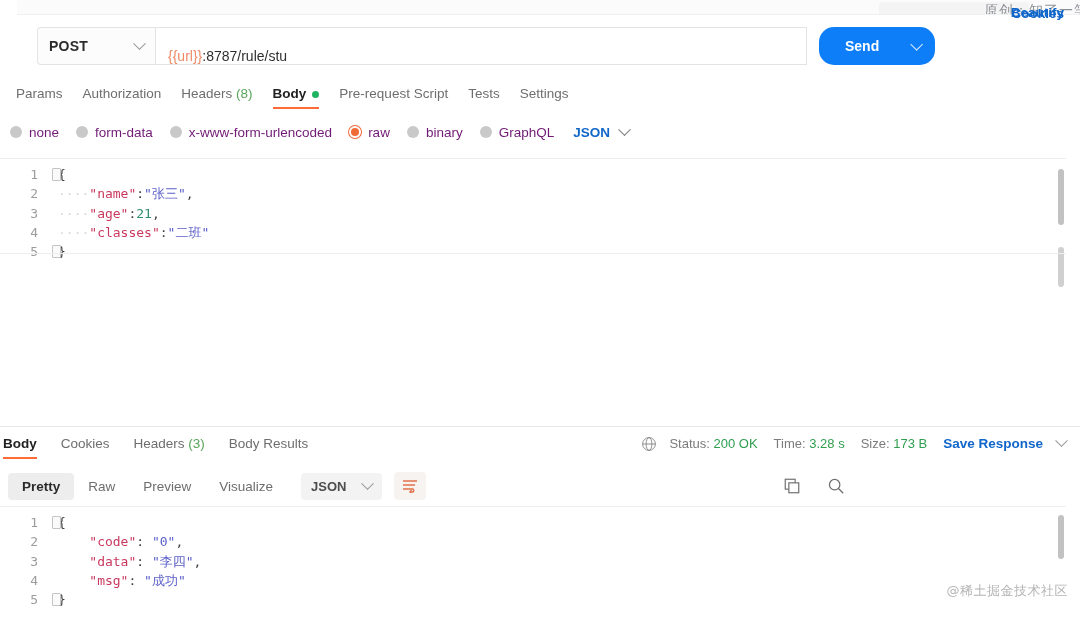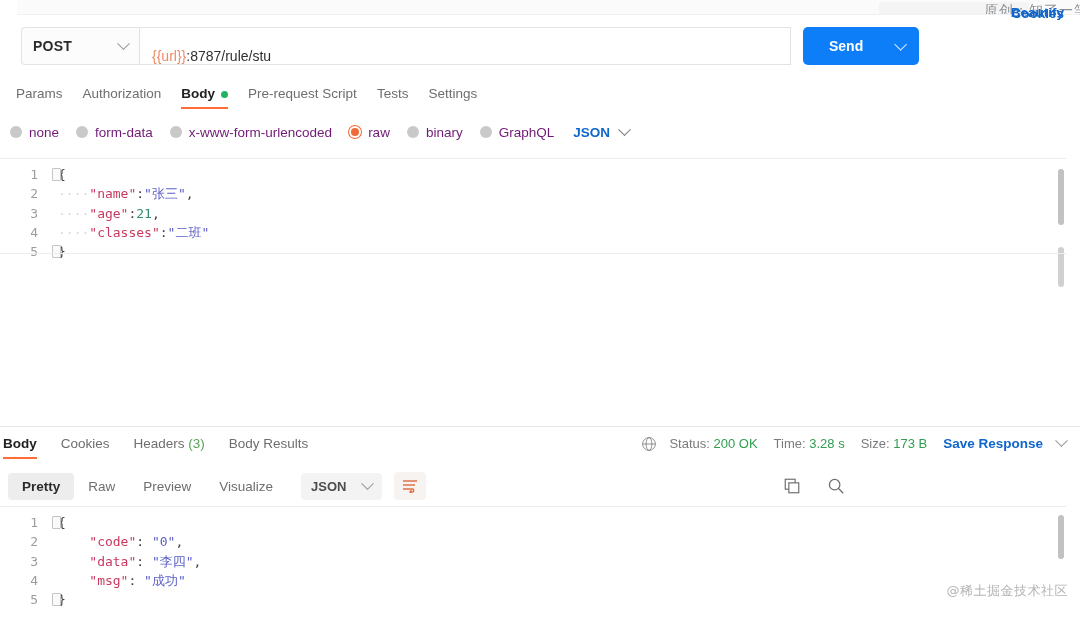--- a/index.html
+++ b/index.html
@@ -22,41 +22,41 @@
     background: #f4f4f4; border-radius: 4px 4px 0 0;
   }
   .wm-top {
     position: absolute; right: 8px; top: 2px;
     font-size: 14px; color: #8d9196; letter-spacing: 1px;
     font-family: "DejaVu Sans", sans-serif;
   }
 
   
   .url-row {
-    position: absolute; left: 0; top: 22px; width: 940px; height: 48px;
+    position: absolute; left: 16px; top: 22px; width: 940px; height: 48px;
     display: flex; align-items: center; padding: 0 21px;
   }
   .method-box {
     width: 118px; height: 38px; border: 1px solid #e3e3e3; border-right: none;
     border-radius: 4px 0 0 4px; background: #fcfcfc;
     display: flex; align-items: center; justify-content: space-between;
     padding: 0 11px; cursor: pointer;
   }
   .method-label { font-size: 14px; font-weight: bold; color: #2b2b2b; letter-spacing: .2px; }
   .chev { width: 9px; height: 9px; border-right: 1.4px solid #9a9a9a; border-bottom: 1.4px solid #9a9a9a;
           transform: rotate(45deg) translate(-2px,-2px); }
   .url-box {
     flex: 1; height: 38px; border: 1px solid #e3e3e3; background: #fff;
     display: flex; align-items: flex-end; padding: 0 12px; cursor: text;
   }
   .url-text { font-size: 14px; color: #2f2f2f; font-family: "Liberation Sans", sans-serif; white-space: nowrap; }
   .url-var { color: #ee8a66; }
   .send-btn {
     margin-left: 12px; height: 38px; width: 116px; background: #0d7ef7;
-    border-radius: 5px; display: flex; align-items: center; cursor: pointer;
+    border-radius: 15px; display: flex; align-items: center; cursor: pointer;
     position: relative;
   }
   .send-label { color: #fff; font-size: 14px; font-weight: bold; margin-left: 26px; }
   .send-chev { position: absolute; right: 16px; width: 9px; height: 9px;
                border-right: 1.6px solid #d8e8fd; border-bottom: 1.6px solid #d8e8fd;
                transform: rotate(45deg) translateY(-3px); }
 
   
   .req-tabs {
     position: absolute; left: 0; top: 78px; width: 1080px; height: 31px;
@@ -192,20 +192,21 @@
     </div>
     <div class="send-btn">
       <span class="send-label">Send</span>
       <span class="send-chev"></span>
     </div>
   </div>
 
   <div class="req-tabs" id="req-tabs">
       <div class="rtab"><span>Params</span></div>
       <div class="rtab"><span>Authorization</span></div>
+      <div class="rtab"><span>Headers</span><span class="count-green"> (8)</span></div>
       <div class="rtab active"><span>Body</span><span class="dot-green"></span></div>
       <div class="rtab"><span>Pre-request Script</span></div>
       <div class="rtab"><span>Tests</span></div>
       <div class="rtab"><span>Settings</span></div>
     </div>
   <div class="cookies-link">Cookies</div>
 
   <div class="body-row" id="body-row">
       <div class="radio-item">
         <span class="radio"></span>

